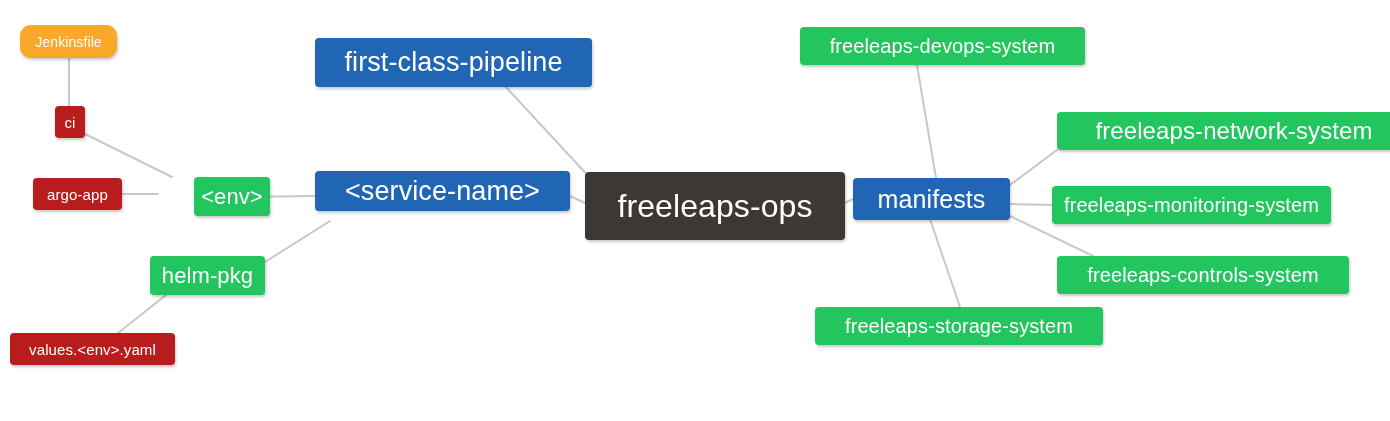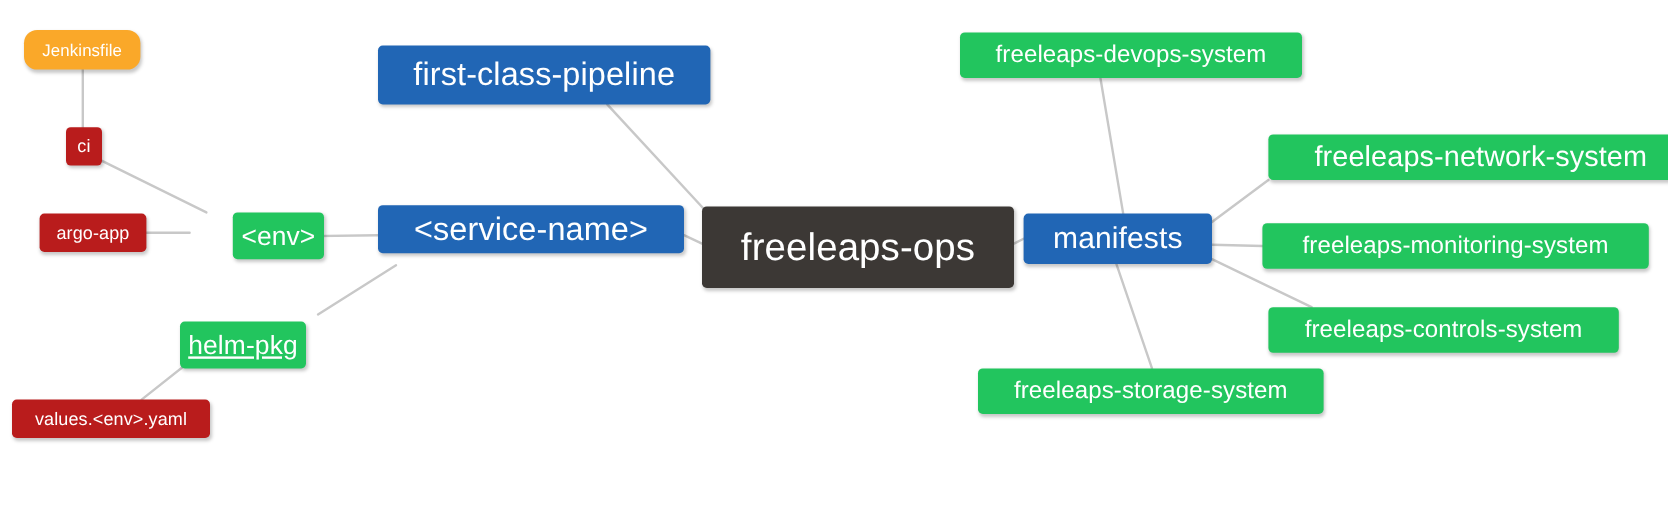--- a/index.html
+++ b/index.html
@@ -62,24 +62,24 @@
       <line x1="1010" y1="204" x2="1052" y2="205" stroke="#c8c8c8" stroke-width="2" stroke-linecap="round"></line>
       <line x1="1010" y1="216" x2="1093" y2="256" stroke="#c8c8c8" stroke-width="2" stroke-linecap="round"></line>
       <line x1="930" y1="219" x2="960" y2="307" stroke="#c8c8c8" stroke-width="2" stroke-linecap="round"></line>
     </svg>
   <div id="node-layer">
       <div class="node n-dark" style="left: 585px; top: 172px; width: 260px; height: 68px; font-size: 32px;">freeleaps-ops</div>
       <div class="node n-blue" style="left: 315px; top: 171px; width: 255px; height: 40px; font-size: 27px;">&lt;service-name&gt;</div>
       <div class="node n-blue" style="left: 853px; top: 178px; width: 157px; height: 42px; font-size: 25px;">manifests</div>
       <div class="node n-blue" style="left: 315px; top: 38px; width: 277px; height: 49px; font-size: 27px;">first-class-pipeline</div>
       <div class="node n-green" style="left: 158px; top: 177px; width: 76px; height: 39px; font-size: 22px; margin-left: 36px;">&lt;env&gt;</div>
-      <div class="node n-green" style="left: 150px; top: 268px; width: 105px; height: 39px; font-size: 22px; text-decoration: underline;">helm-pkg</div>
+      <div class="node n-green" style="left: 150px; top: 256px; width: 115px; height: 39px; font-size: 22px;">helm-pkg</div>
       <div class="node n-red" style="left: 55px; top: 106px; width: 30px; height: 32px; font-size: 15px;">ci</div>
       <div class="node n-red" style="left: 33px; top: 178px; width: 89px; height: 32px; font-size: 15px;">argo-app</div>
       <div class="node n-red" style="left: 10px; top: 333px; width: 165px; height: 32px; font-size: 15px;">values.&lt;env&gt;.yaml</div>
       <div class="node n-orange" style="left: 20px; top: 25px; width: 97px; height: 33px; font-size: 14px;">Jenkinsfile</div>
       <div class="node n-green" style="left: 800px; top: 27px; width: 285px; height: 38px; font-size: 20px;">freeleaps-devops-system</div>
       <div class="node n-green" style="left: 1057px; top: 112px; width: 340px; height: 38px; font-size: 24px; padding-left: 14px;">freeleaps-network-system</div>
-      <div class="node n-green" style="left: 1052px; top: 186px; width: 322px; height: 38px; font-size: 20px;">freeleaps-monitoring-system</div>
+      <div class="node n-green" style="left: 1052px; top: 186px; width: 279px; height: 38px; font-size: 20px;">freeleaps-monitoring-system</div>
       <div class="node n-green" style="left: 1057px; top: 256px; width: 292px; height: 38px; font-size: 20px;">freeleaps-controls-system</div>
       <div class="node n-green" style="left: 815px; top: 307px; width: 288px; height: 38px; font-size: 20px;">freeleaps-storage-system</div>
     </div>
 </div>
 
 </body></html>

